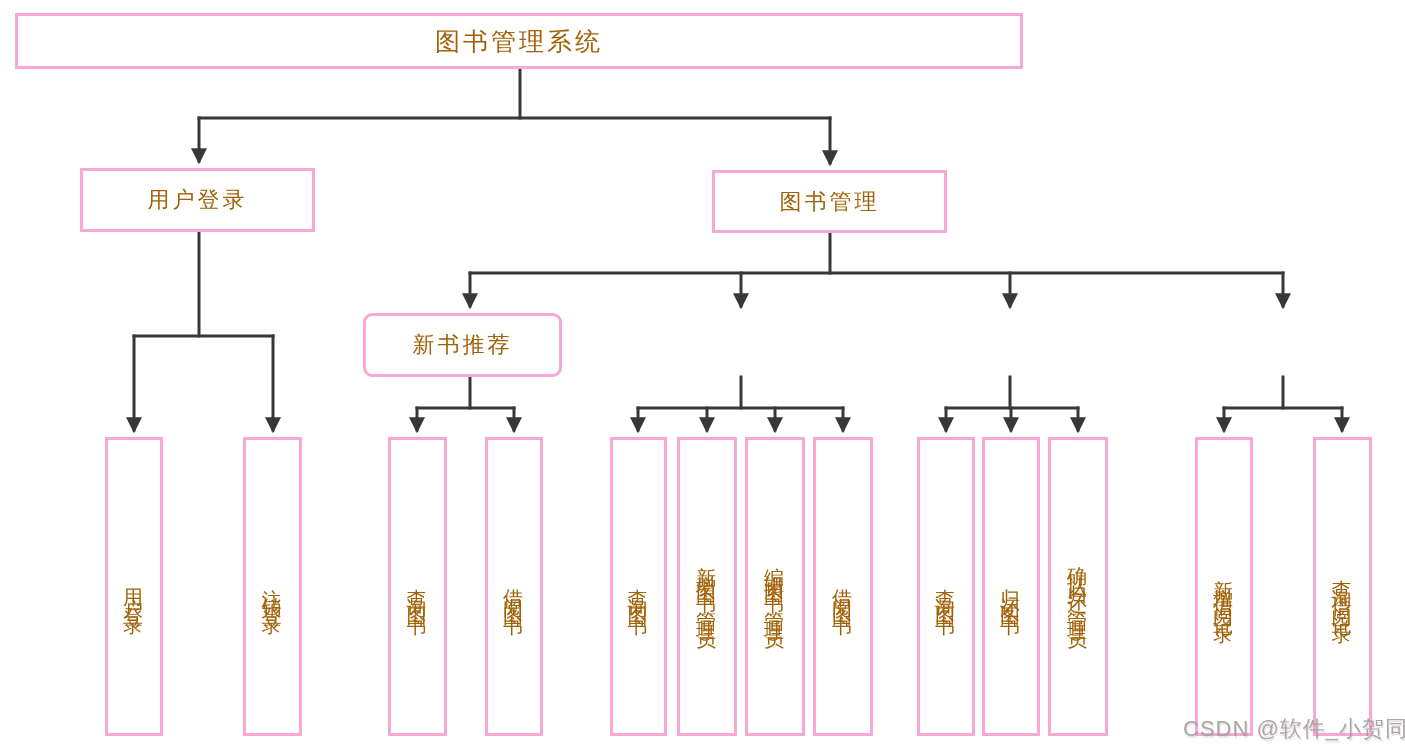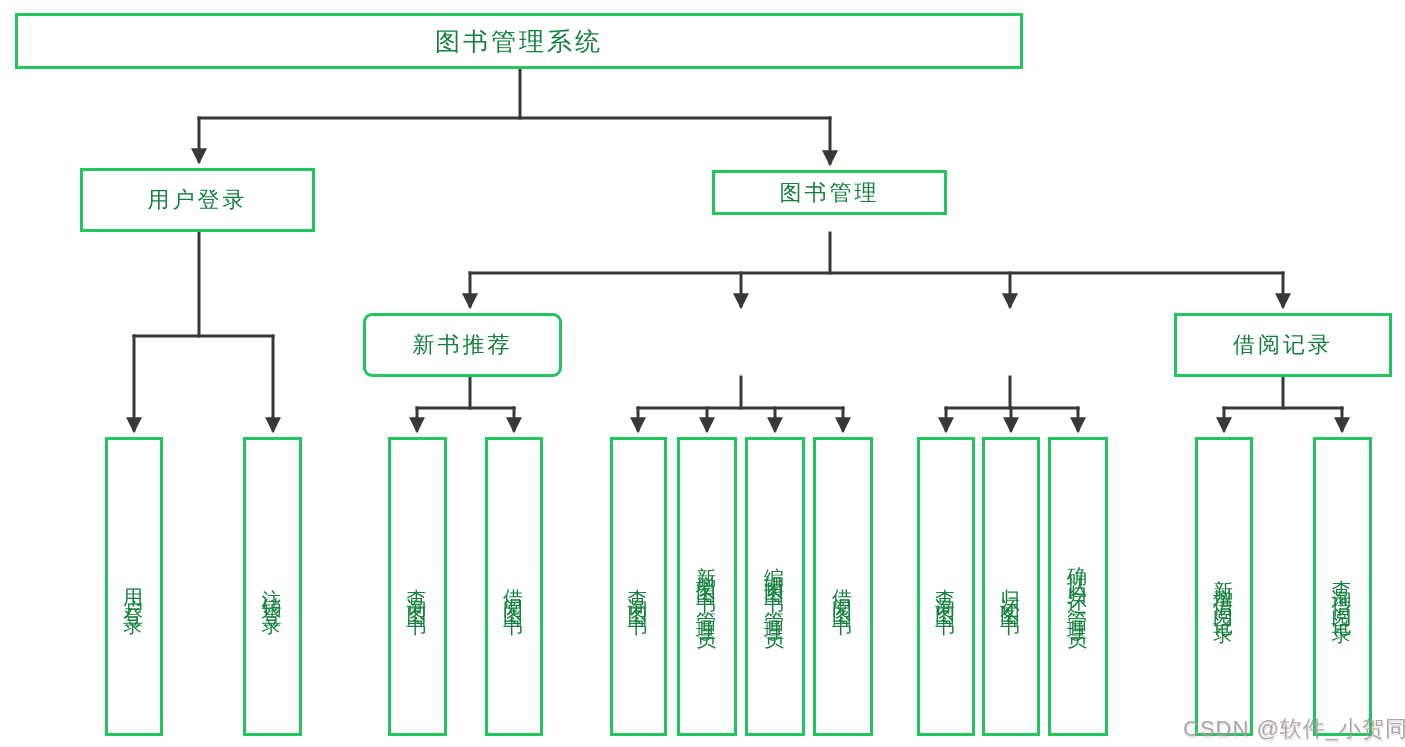--- a/index.html
+++ b/index.html
@@ -13,25 +13,25 @@
     overflow: hidden;
   }
   .connectors {
     position: absolute;
     left: 0; top: 0;
     z-index: 1;
   }
   .node {
     position: absolute;
     background: #ffffff;
-    border: 3px solid #22c55e;
+    border: 3px solid #f9a8d4;
     display: flex;
     align-items: center;
     justify-content: center;
-    color: #15803d;
+    color: #a16207;
     z-index: 2;
   }
   .node .label { white-space: nowrap; }
   .root-node { font-size: 25px; letter-spacing: 3px; }
   .hnode { font-size: 22px; letter-spacing: 3px; }
   .vnode { font-size: 20px; }
   .vnode .label {
     writing-mode: vertical-rl;
     text-orientation: mixed;
     letter-spacing: 9px;
@@ -106,29 +106,26 @@
     </g>
   </svg>
 
   <div class="node root-node" style="left:15px; top:13px; width:1008px; height:56px;">
     <span class="label">图书管理系统</span>
   </div>
 
   <div class="node hnode" style="left:80px; top:168px; width:235px; height:64px;">
     <span class="label">用户登录</span>
   </div>
-  <div class="node hnode" style="left:712px; top:170px; width:235px; height:45px;">
+  <div class="node hnode" style="left:712px; top:170px; width:235px; height:63px;">
     <span class="label">图书管理</span>
   </div>
 
   <div class="node hnode" style="left:363px; top:313px; width:199px; height:64px;border-radius:9px;">
     <span class="label">新书推荐</span>
-  </div>
-  <div class="node hnode" style="left:1174px; top:313px; width:218px; height:64px;">
-    <span class="label">借阅记录</span>
   </div>
 
   <div class="node vnode" style="left:105px; top:437px; width:58px; height:299px;">
     <span class="label">用户登录</span>
   </div>
   <div class="node vnode" style="left:243px; top:437px; width:59px; height:299px;">
     <span class="label">注销登录</span>
   </div>
   <div class="node vnode" style="left:388px; top:437px; width:59px; height:299px;">
     <span class="label">查询图书</span>

